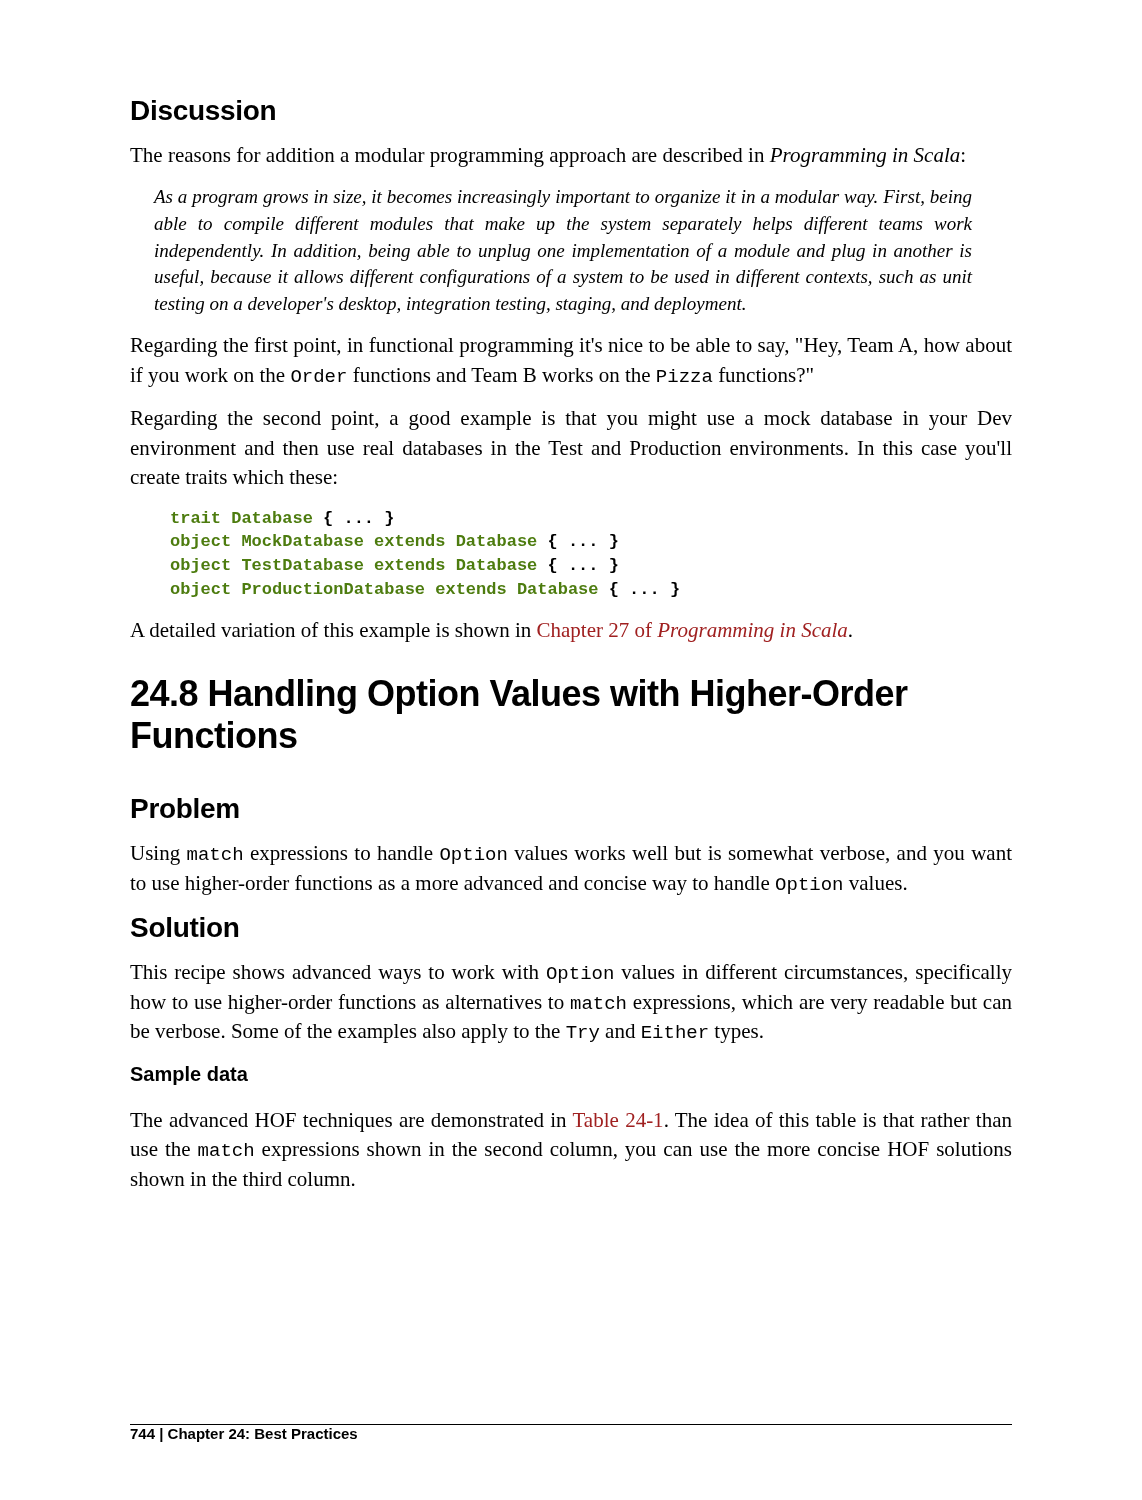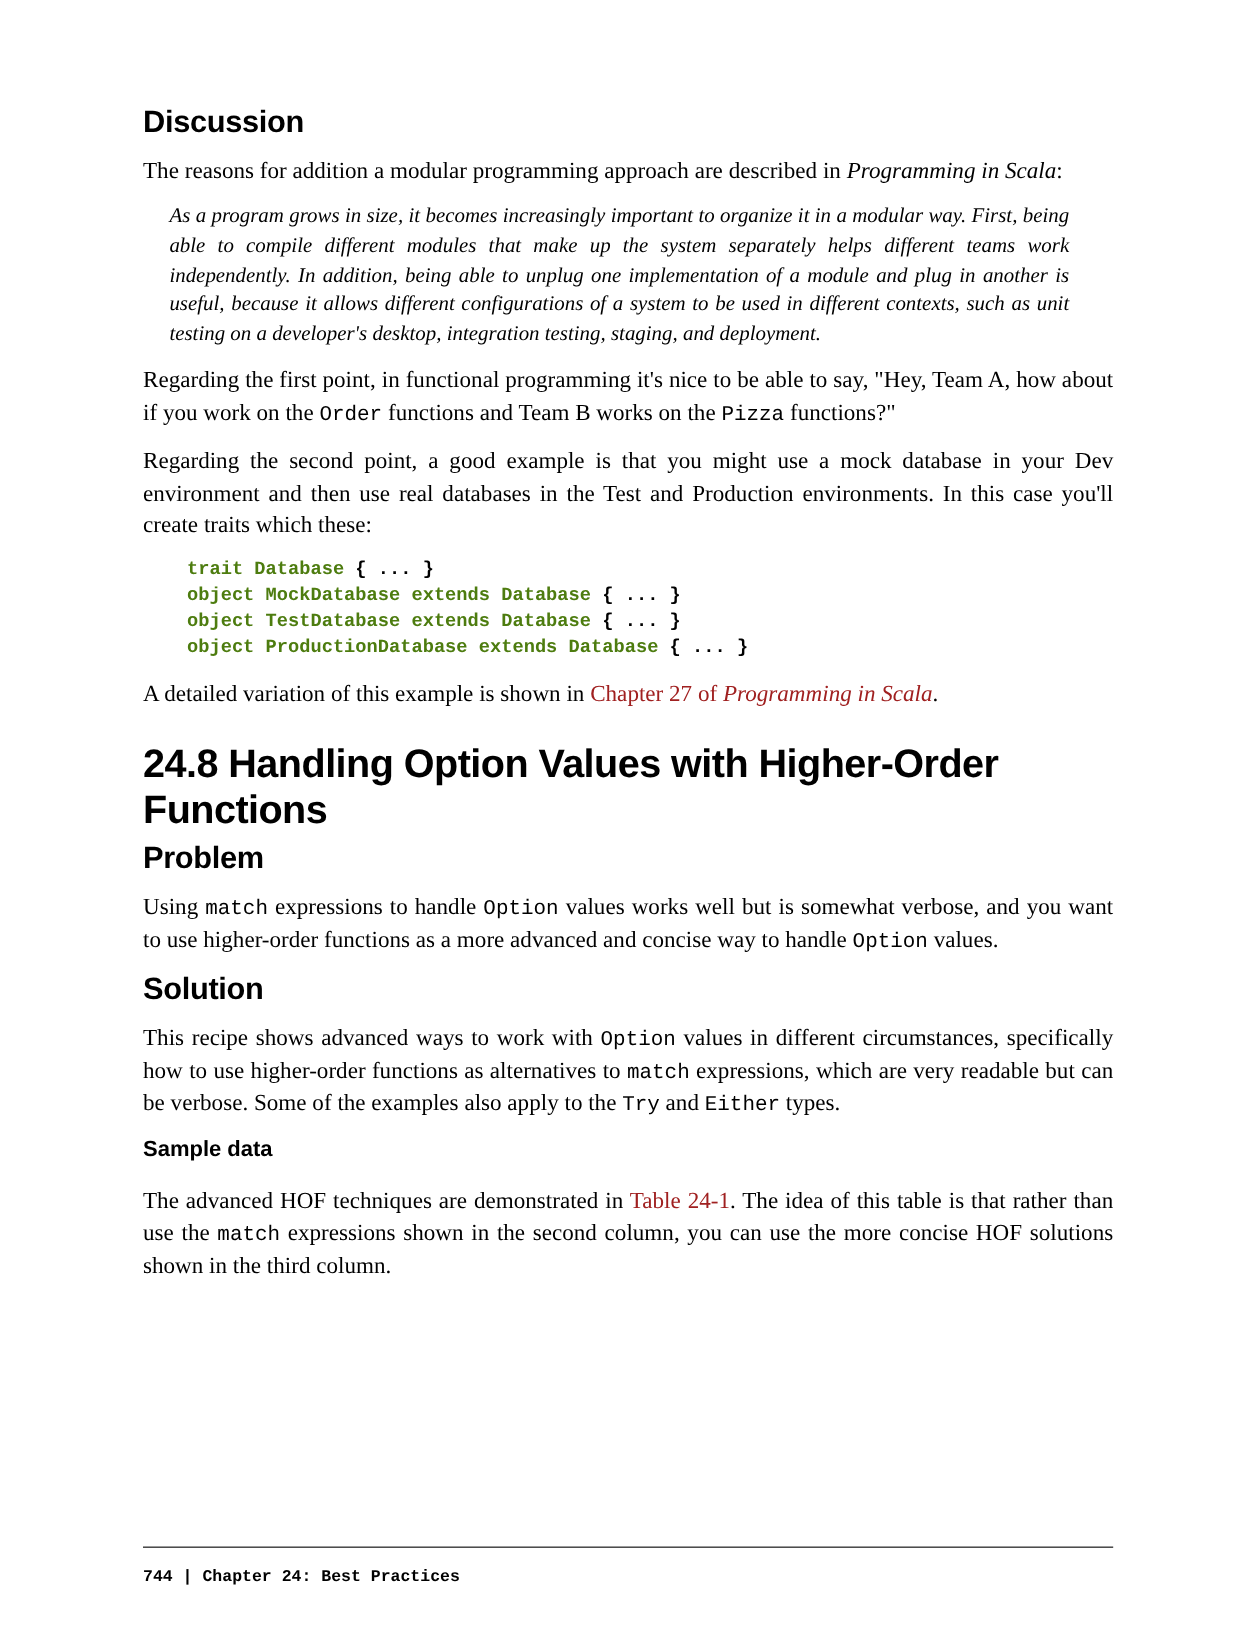--- a/index.html
+++ b/index.html
@@ -21,21 +21,21 @@
       font-weight: 700;
       font-size: 28px;
       margin-bottom: 14px;
       letter-spacing: -0.3px;
     }
     h1.main-heading {
       font-family: 'Myriad Pro', 'Helvetica Neue', Arial, sans-serif;
       font-weight: 700;
       font-size: 36px;
       margin-top: 28px;
-      margin-bottom: 7px;
+      margin-bottom: 36px;
       letter-spacing: -0.5px;
     }
     h3.sub-heading {
       font-family: 'Myriad Pro', 'Helvetica Neue', Arial, sans-serif;
       font-weight: 700;
       font-size: 20px;
       margin-top: 16px;
       margin-bottom: 20px;
     }
     p.body-text {
@@ -83,22 +83,21 @@
     .mono {
       font-family: 'Consolas', 'Menlo', 'Courier New', monospace;
       font-size: 19px;
     }
     .footer {
       position: absolute;
       bottom: 58px;
       left: 130px;
       right: 130px;
       border-top: 1px solid #000;
-      padding-top: 18px;
-      font-family: Liberation Mono, monospace;
+      font-family: Liberation Sans, sans-serif;
       font-size: 15px;
       font-weight: 600;
     }
     .page-num {
       font-weight: 700;
     }
   </style>
 </head>
 <body>
 

